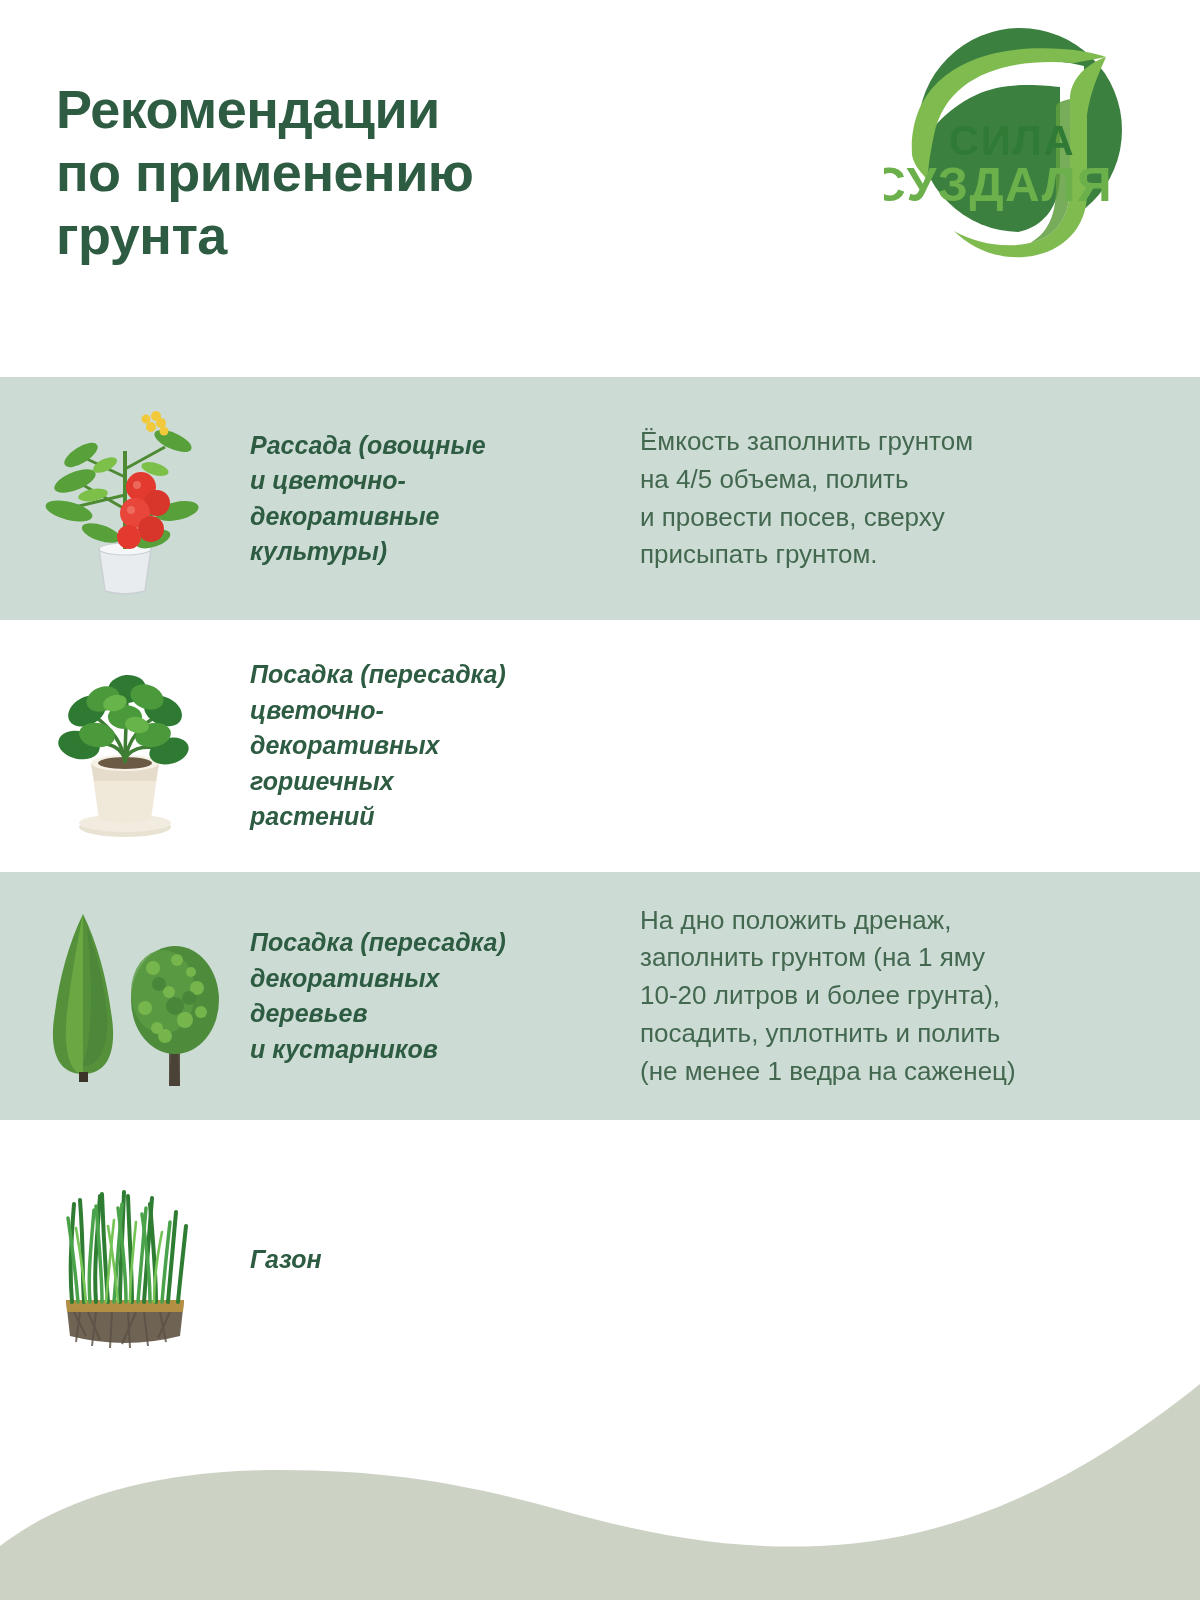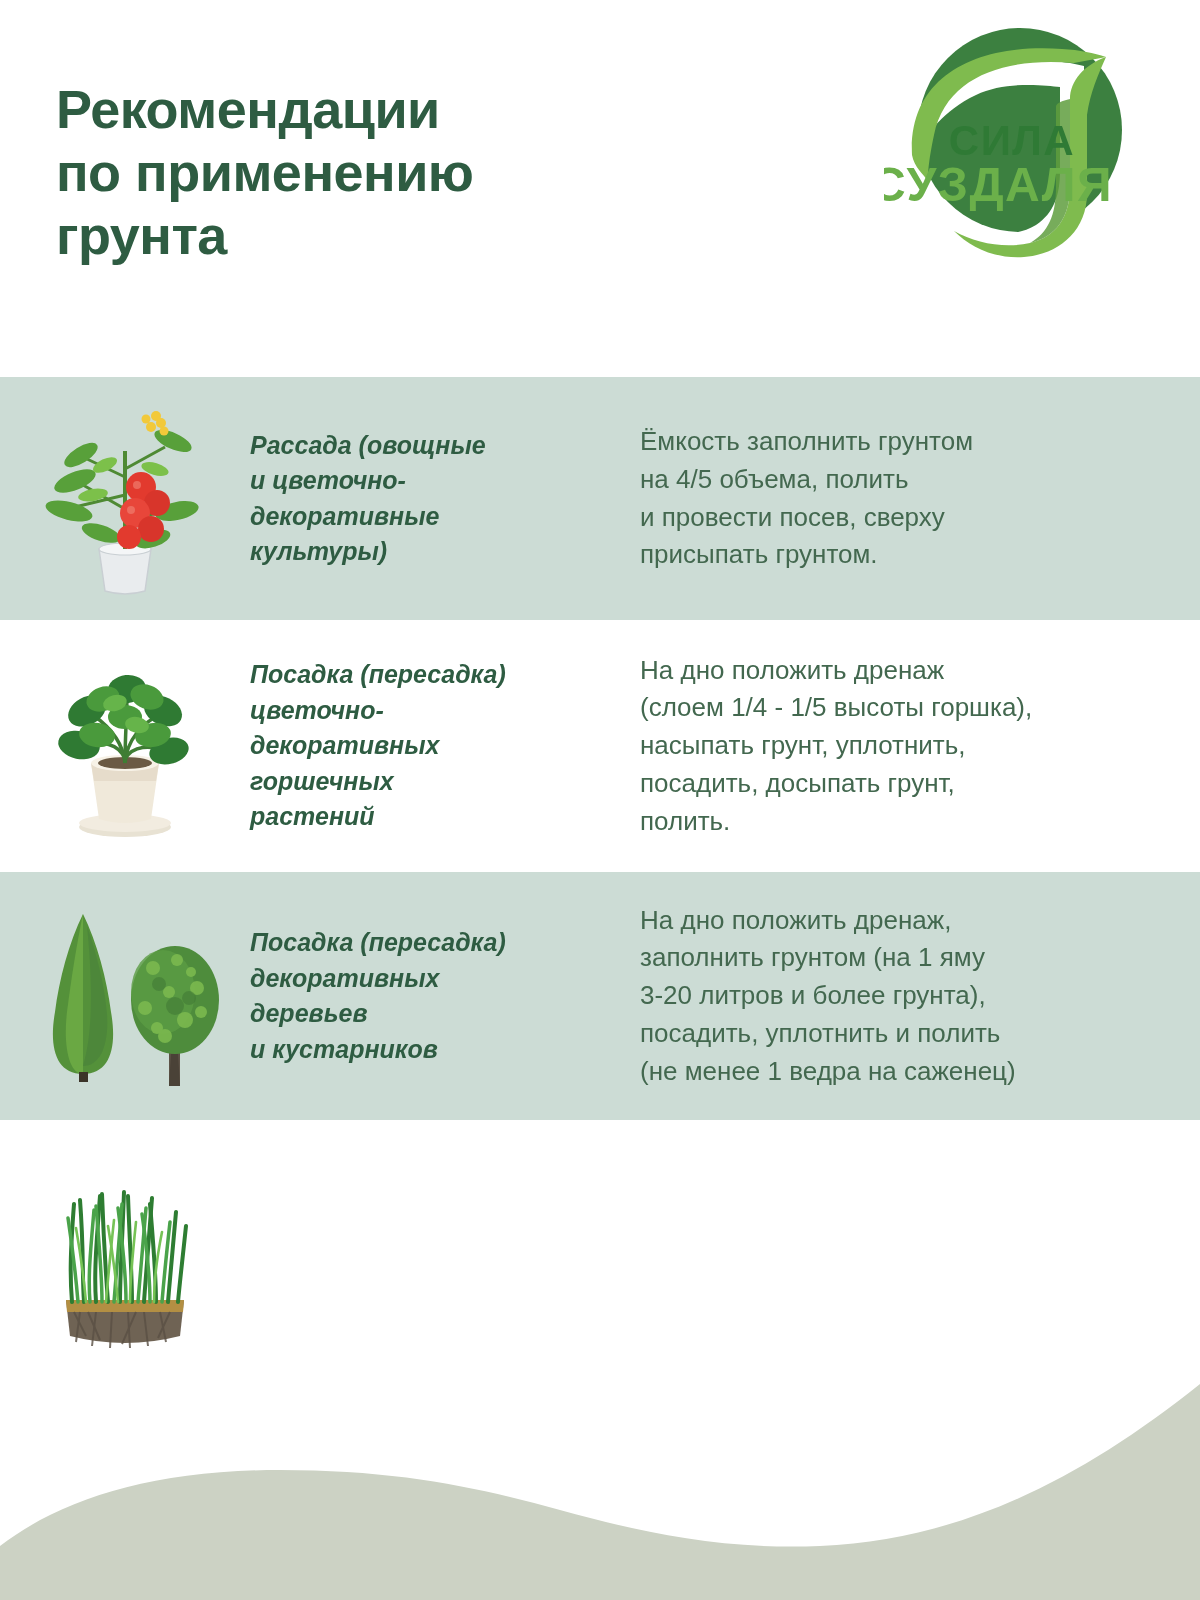--- a/index.html
+++ b/index.html
@@ -192,25 +192,20 @@
             <ellipse cx="80" cy="62" rx="12" ry="8" transform="rotate(-14 80 62)"></ellipse>
             <ellipse cx="102" cy="84" rx="12" ry="8" transform="rotate(12 102 84)"></ellipse>
           </g>
         </svg>
       </div>
       <div class="row-label">Посадка (пересадка)
 цветочно-
 декоративных
 горшечных
 растений</div>
-      <div class="row-desc">На дно положить дренаж
-(слоем 1/4 - 1/5 высоты горшка),
-насыпать грунт, уплотнить,
-посадить, досыпать грунт,
-полить.</div>
     </div>
 
     <div class="row shaded r3">
       <div class="row-thumb">
         <svg width="200" height="200" viewBox="0 0 200 200" xmlns="http://www.w3.org/2000/svg">
 
           <path d="M58 178 C30 178 24 150 30 116 C34 84 44 46 58 18
                    C72 46 82 84 86 116 C92 150 86 178 58 178 Z" fill="#54913a"></path>
           <path d="M58 178 C44 178 38 150 42 116 C46 84 52 46 58 18
                    C58 60 58 140 58 178 Z" fill="#6aa843"></path>
@@ -240,21 +235,21 @@
             <circle cx="164" cy="102" r="7"></circle>
           </g>
         </svg>
       </div>
       <div class="row-label">Посадка (пересадка)
 декоративных
 деревьев
 и кустарников</div>
       <div class="row-desc">На дно положить дренаж,
 заполнить грунтом (на 1 яму
-3-20 литров и более грунта),
+10-20 литров и более грунта),
 посадить, уплотнить и полить
 (не менее 1 ведра на саженец)</div>
     </div>
 
     <div class="row plain r4">
       <div class="row-thumb">
         <svg width="190" height="200" viewBox="0 0 190 200" xmlns="http://www.w3.org/2000/svg">
 
           <path d="M36 140 L154 140 L150 176 Q95 190 40 176 Z" fill="#6f6354"></path>
           <path d="M36 140 L154 140 L153 152 L37 152 Z" fill="#b38f43"></path>
@@ -295,20 +290,21 @@
           </g>
           <g stroke="#76c356" stroke-width="2.6" stroke-linecap="round" fill="none">
             <path d="M56 142 C54 120 52 102 46 68"></path>
             <path d="M76 142 C78 118 80 98 84 60"></path>
             <path d="M100 142 C100 120 102 100 106 62"></path>
             <path d="M124 142 C124 120 126 102 132 72"></path>
             <path d="M88 142 C86 120 84 100 78 66"></path>
           </g>
         </svg>
       </div>
+      <div class="row-label">Газон</div>
     </div>
 
   </div>
 
   <div class="wave">
     <svg viewBox="0 0 1200 240" preserveAspectRatio="none" xmlns="http://www.w3.org/2000/svg">
       <path d="M0 186 C60 140 150 110 280 110 C400 110 480 128 560 150
                C640 172 720 190 820 186 C960 180 1080 120 1200 24
                L1200 240 L0 240 Z" fill="#ccd2c4"></path>
     </svg>

